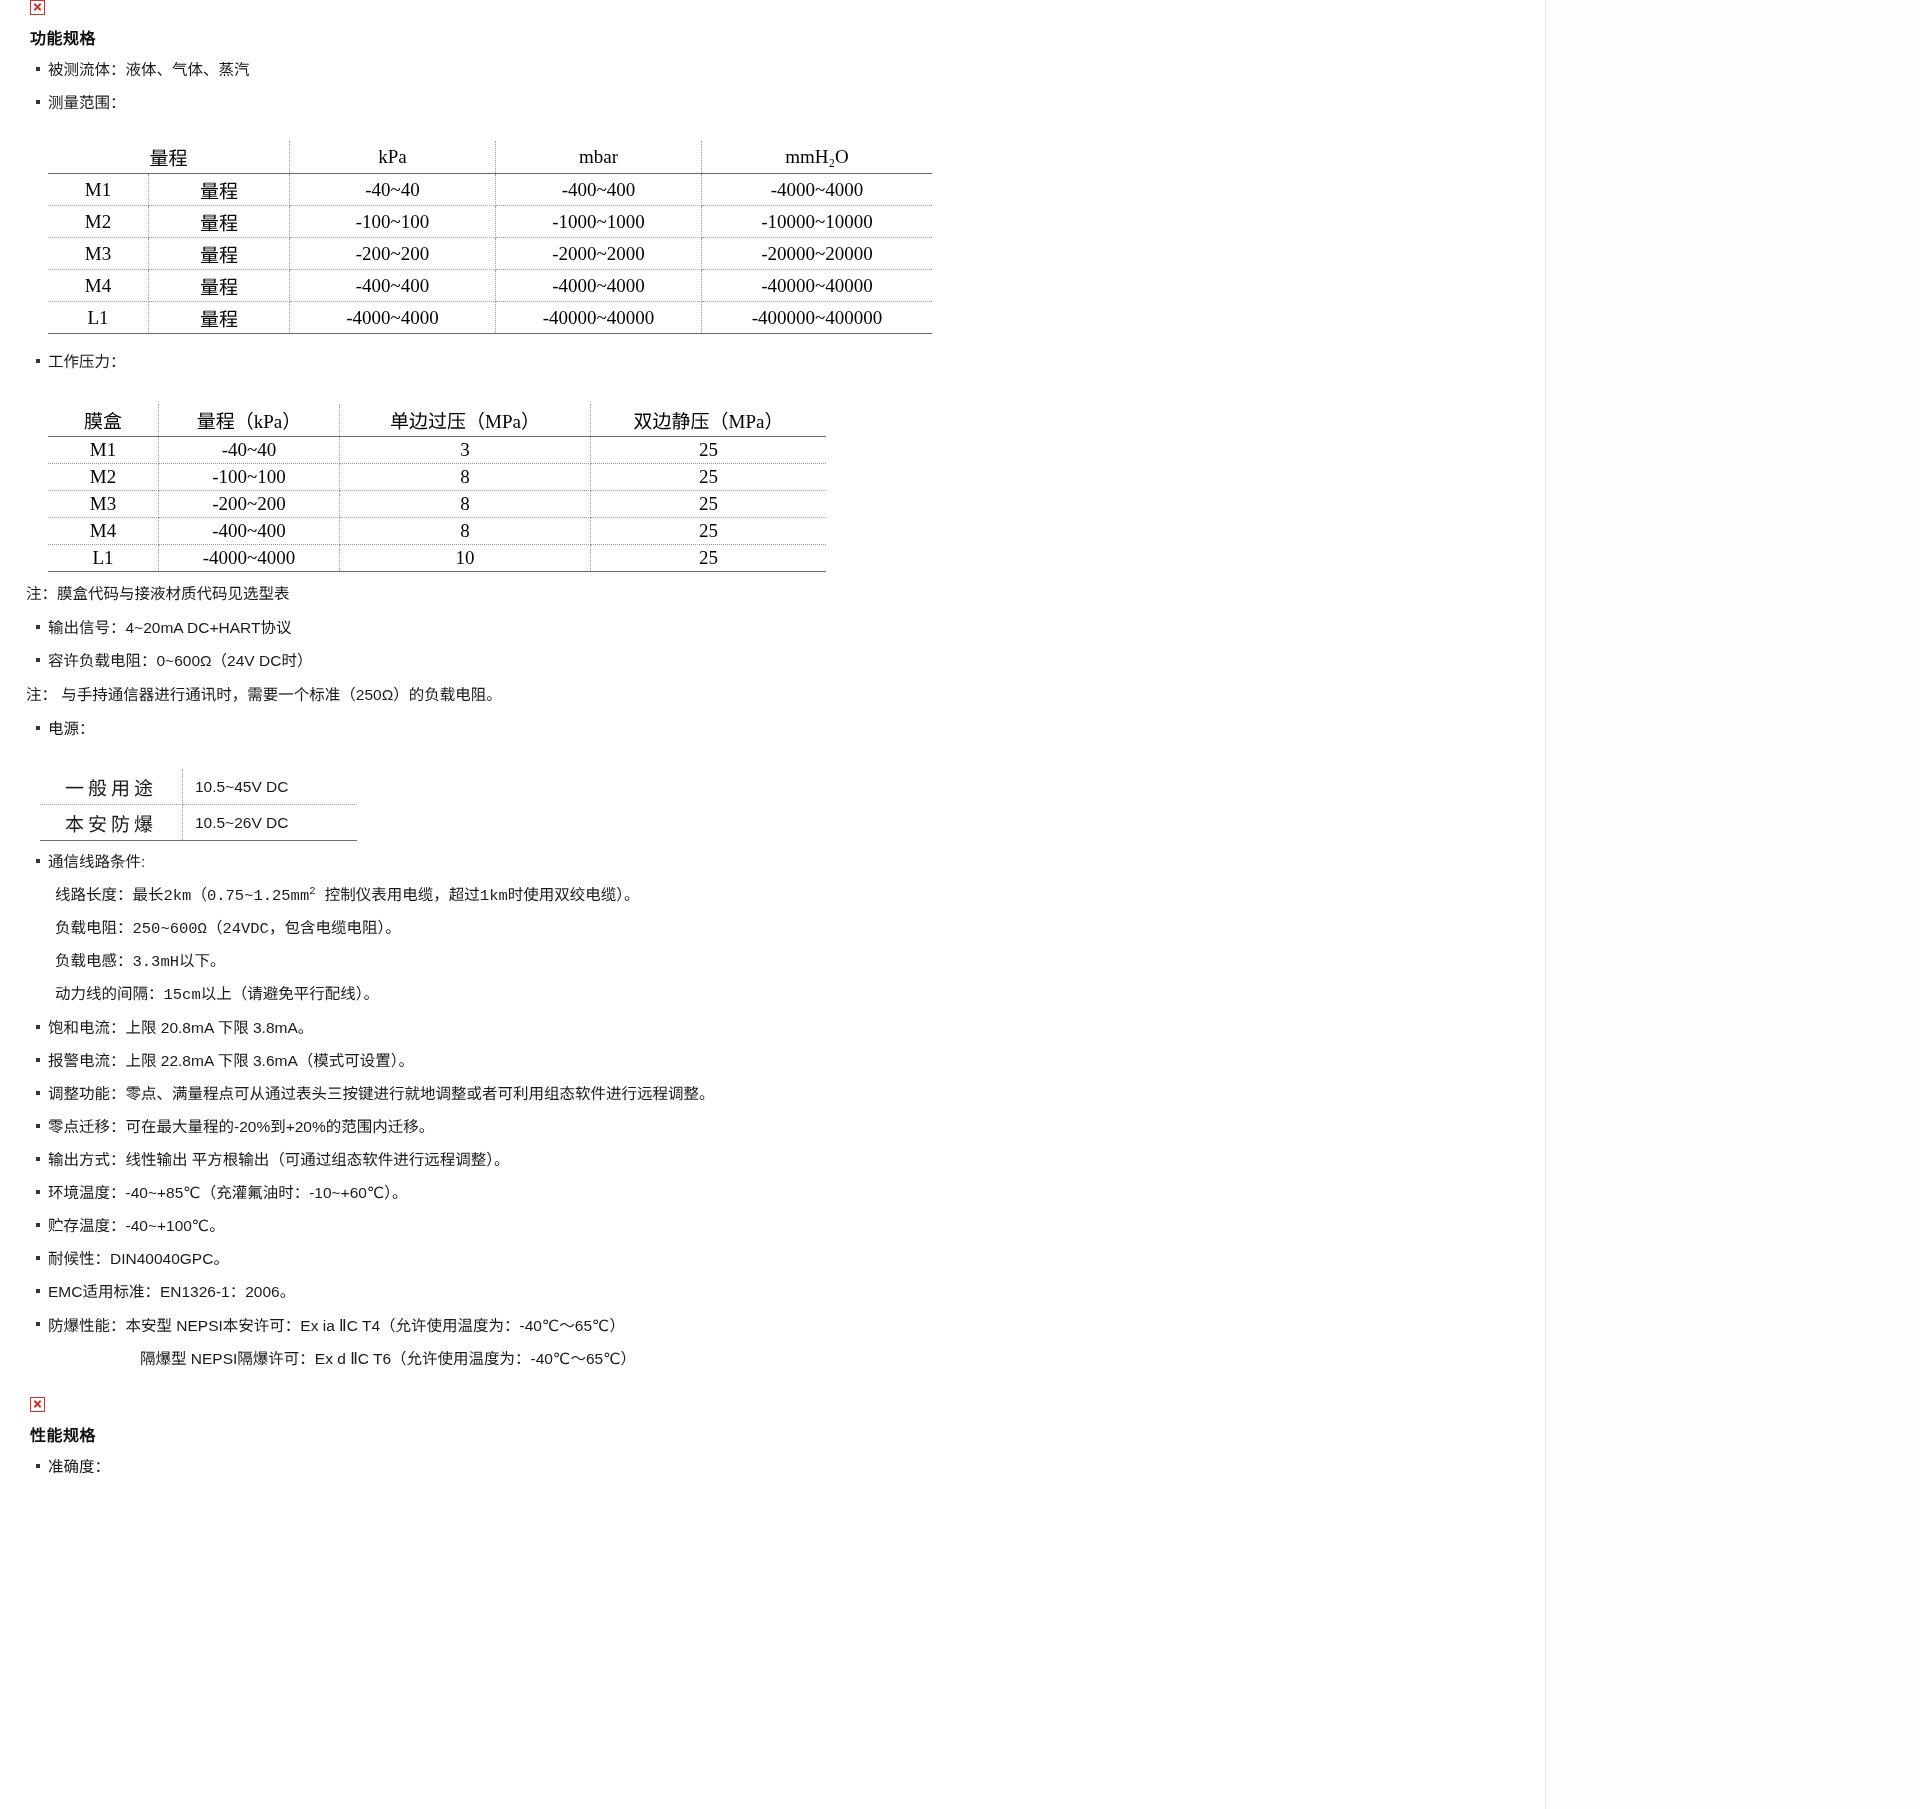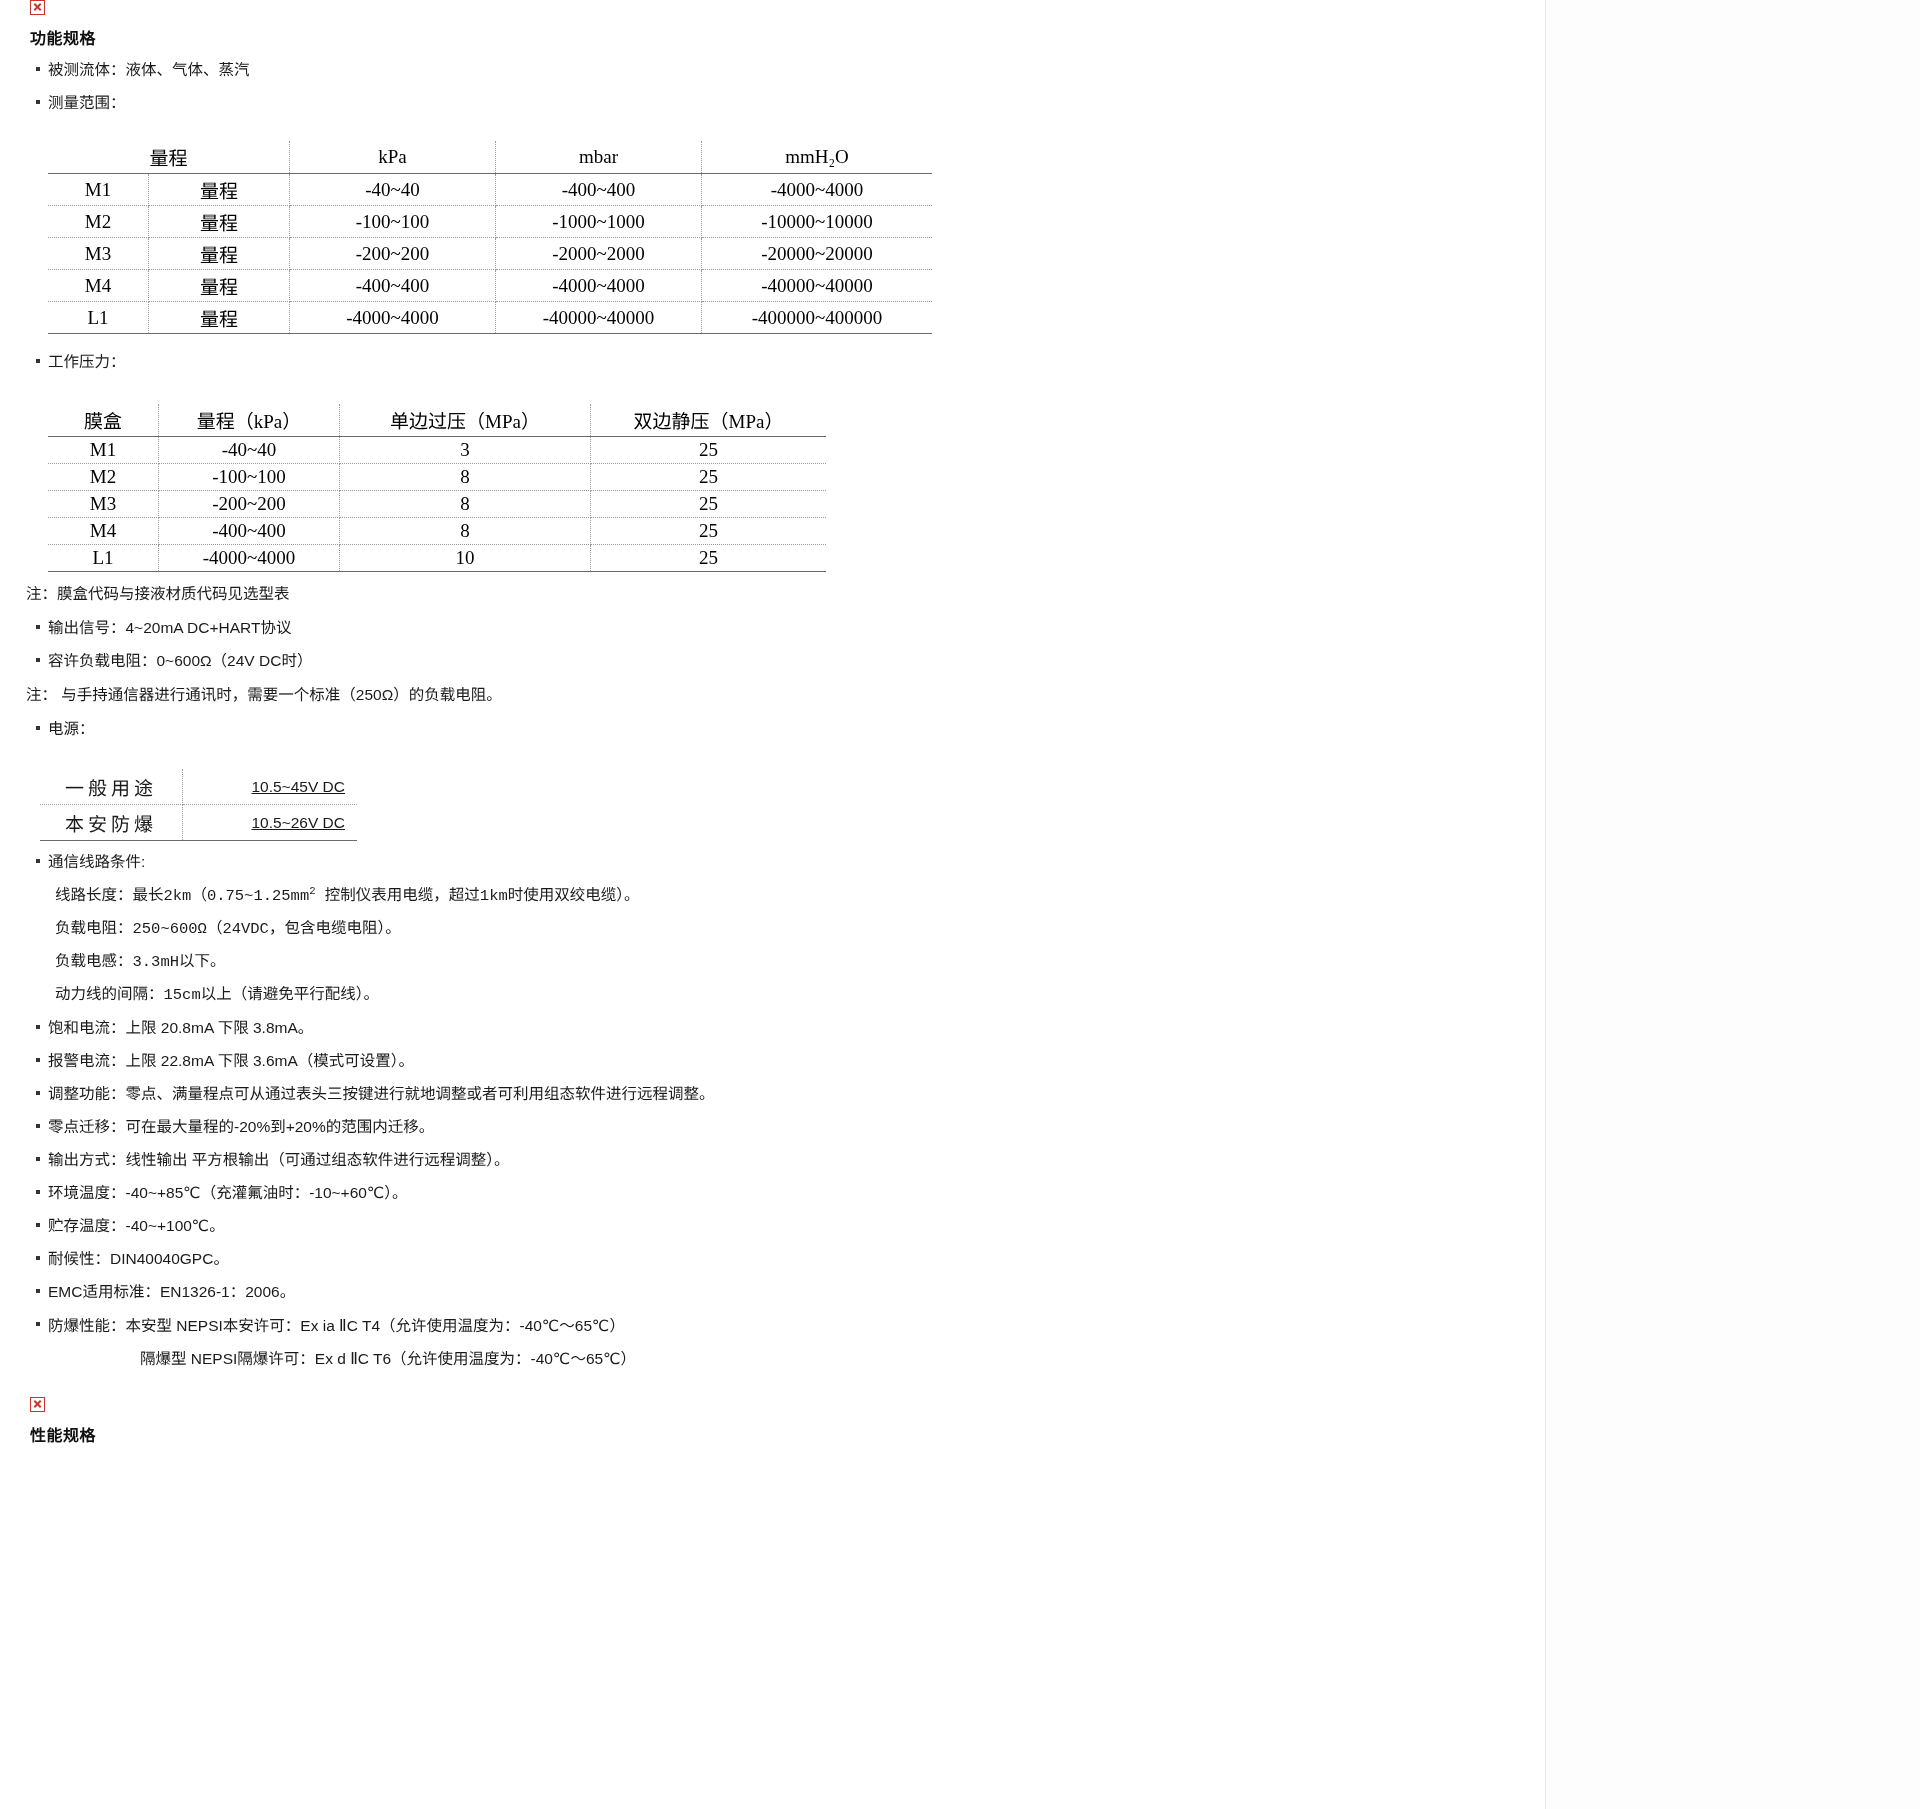--- a/index.html
+++ b/index.html
@@ -166,23 +166,22 @@
   #power-table td.label {
     font-size: 19px;
     width: 118px;
     text-align: center;
     letter-spacing: 4px;
     border-right: 1px dotted #9a9a9a;
   }
   #power-table td.value {
     font-family: "Liberation Sans", "DejaVu Sans", sans-serif;
     font-size: 15.5px;
-    text-align: right;
+    text-align: left;
     width: 150px;
-    text-decoration: underline;
   }
   sup { font-size: 0.68em; vertical-align: super; }
   .sec2 { margin-top: 26px; }
 </style>
 </head>
 <body>
 
 <div class="page">
 
   <div class="head-icon-row">
@@ -384,16 +383,20 @@
   </div>
   <div class="indent-line">隔爆型  NEPSI隔爆许可：Ex d ⅡC T6（允许使用温度为：-40℃～65℃）</div>
 
   <div class="head-icon-row sec2">
     <span class="broken-img"></span>
   </div>
   <div class="head-wrap">
     <h1 class="section-head">性能规格</h1>
   </div>
 
+  <div class="bullet-line">
+    <span class="dot"></span>
+    <span>准确度：</span>
+  </div>
 
 </div>
 
 <div class="right-gutter"></div>
 
 </body></html>

